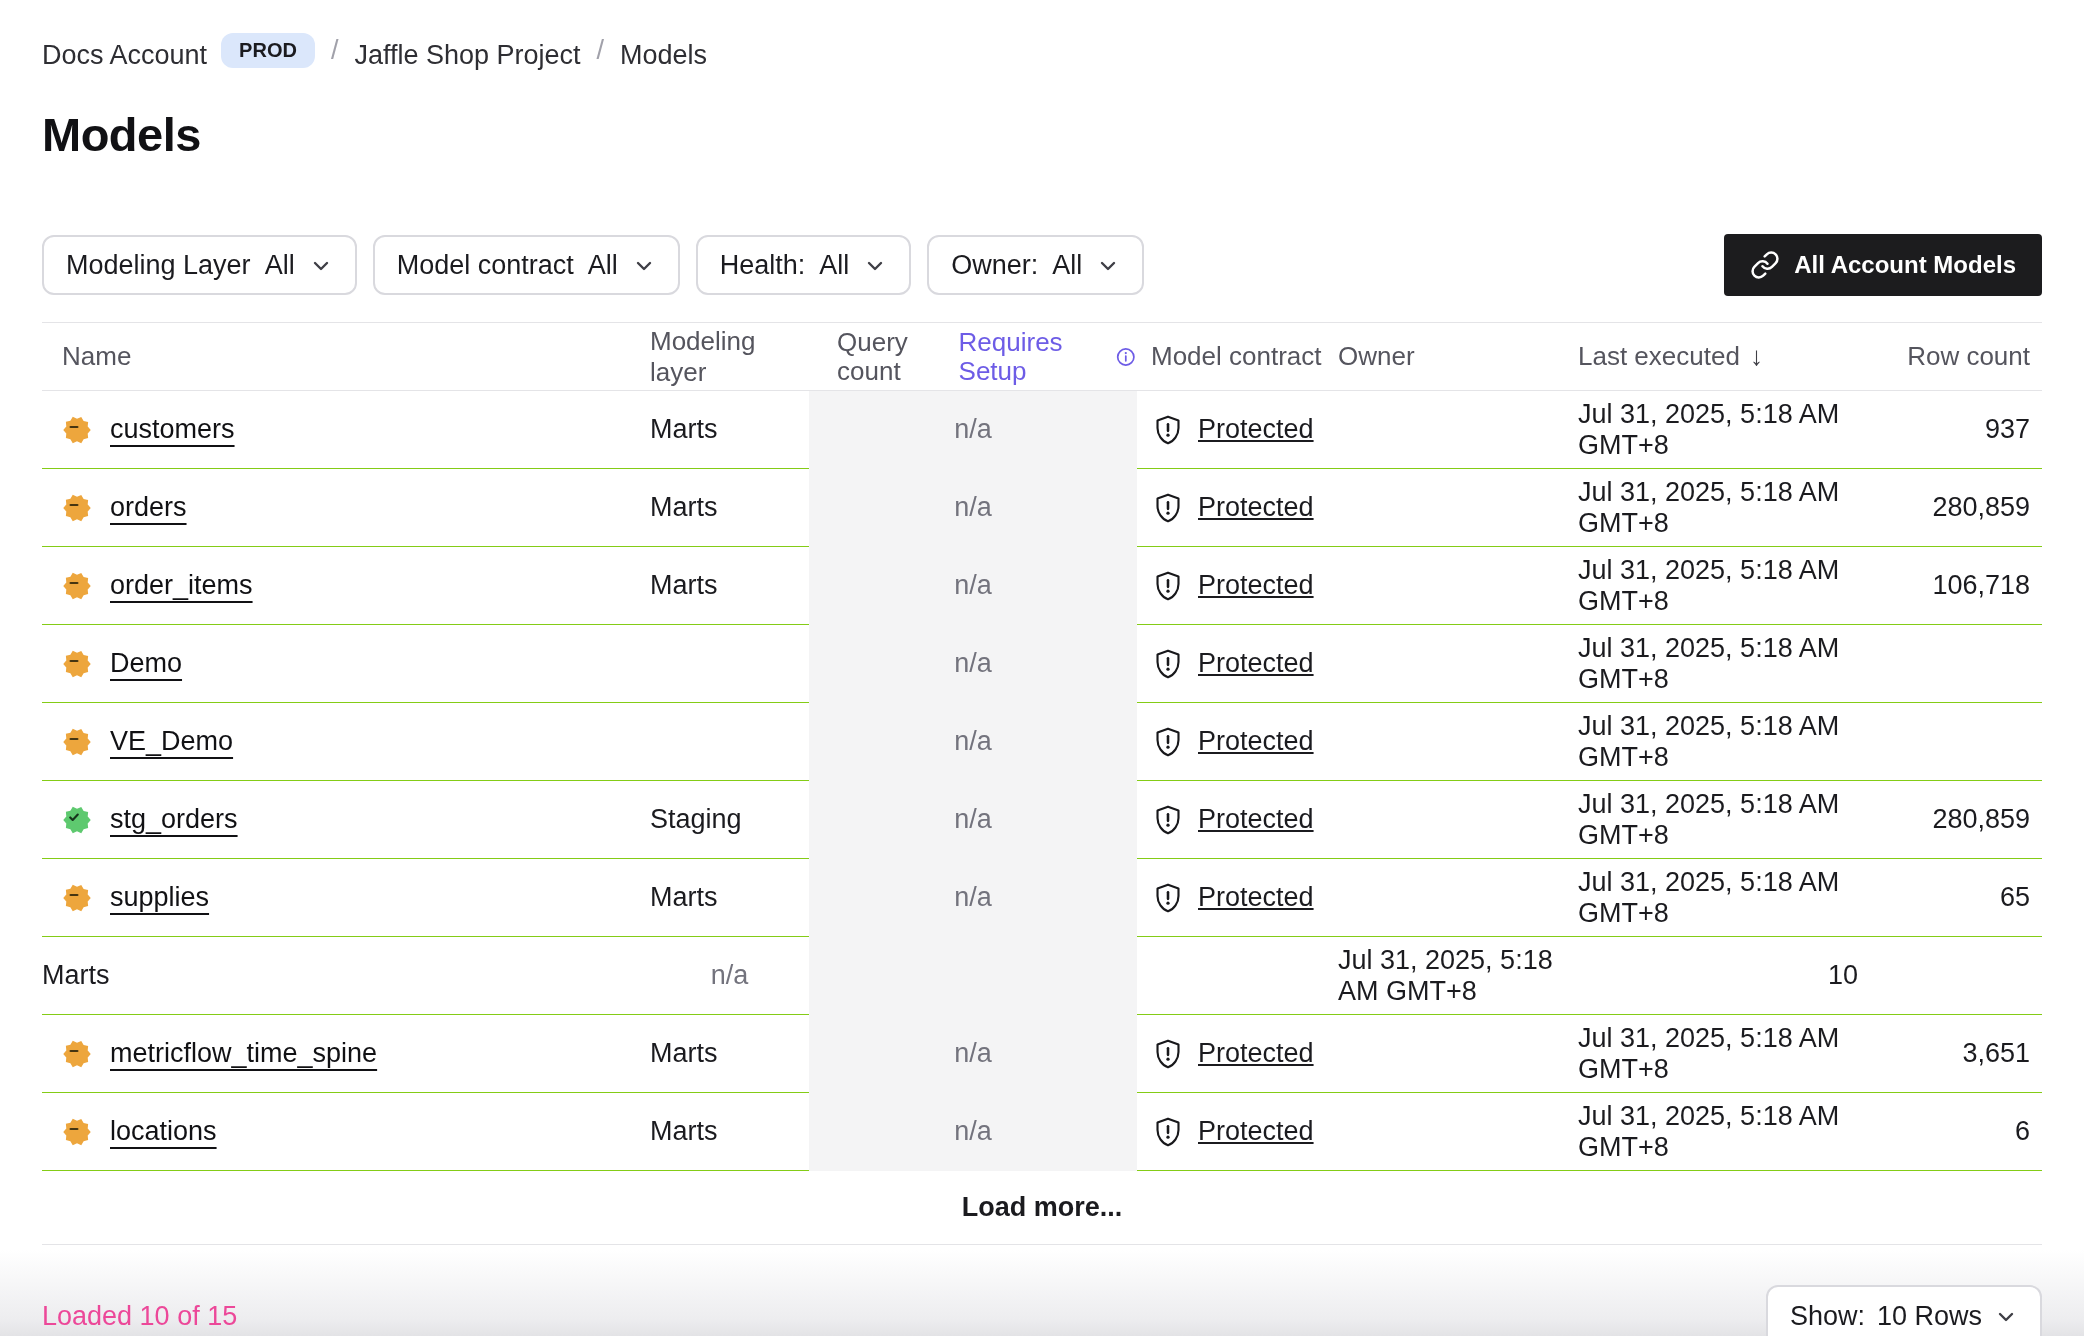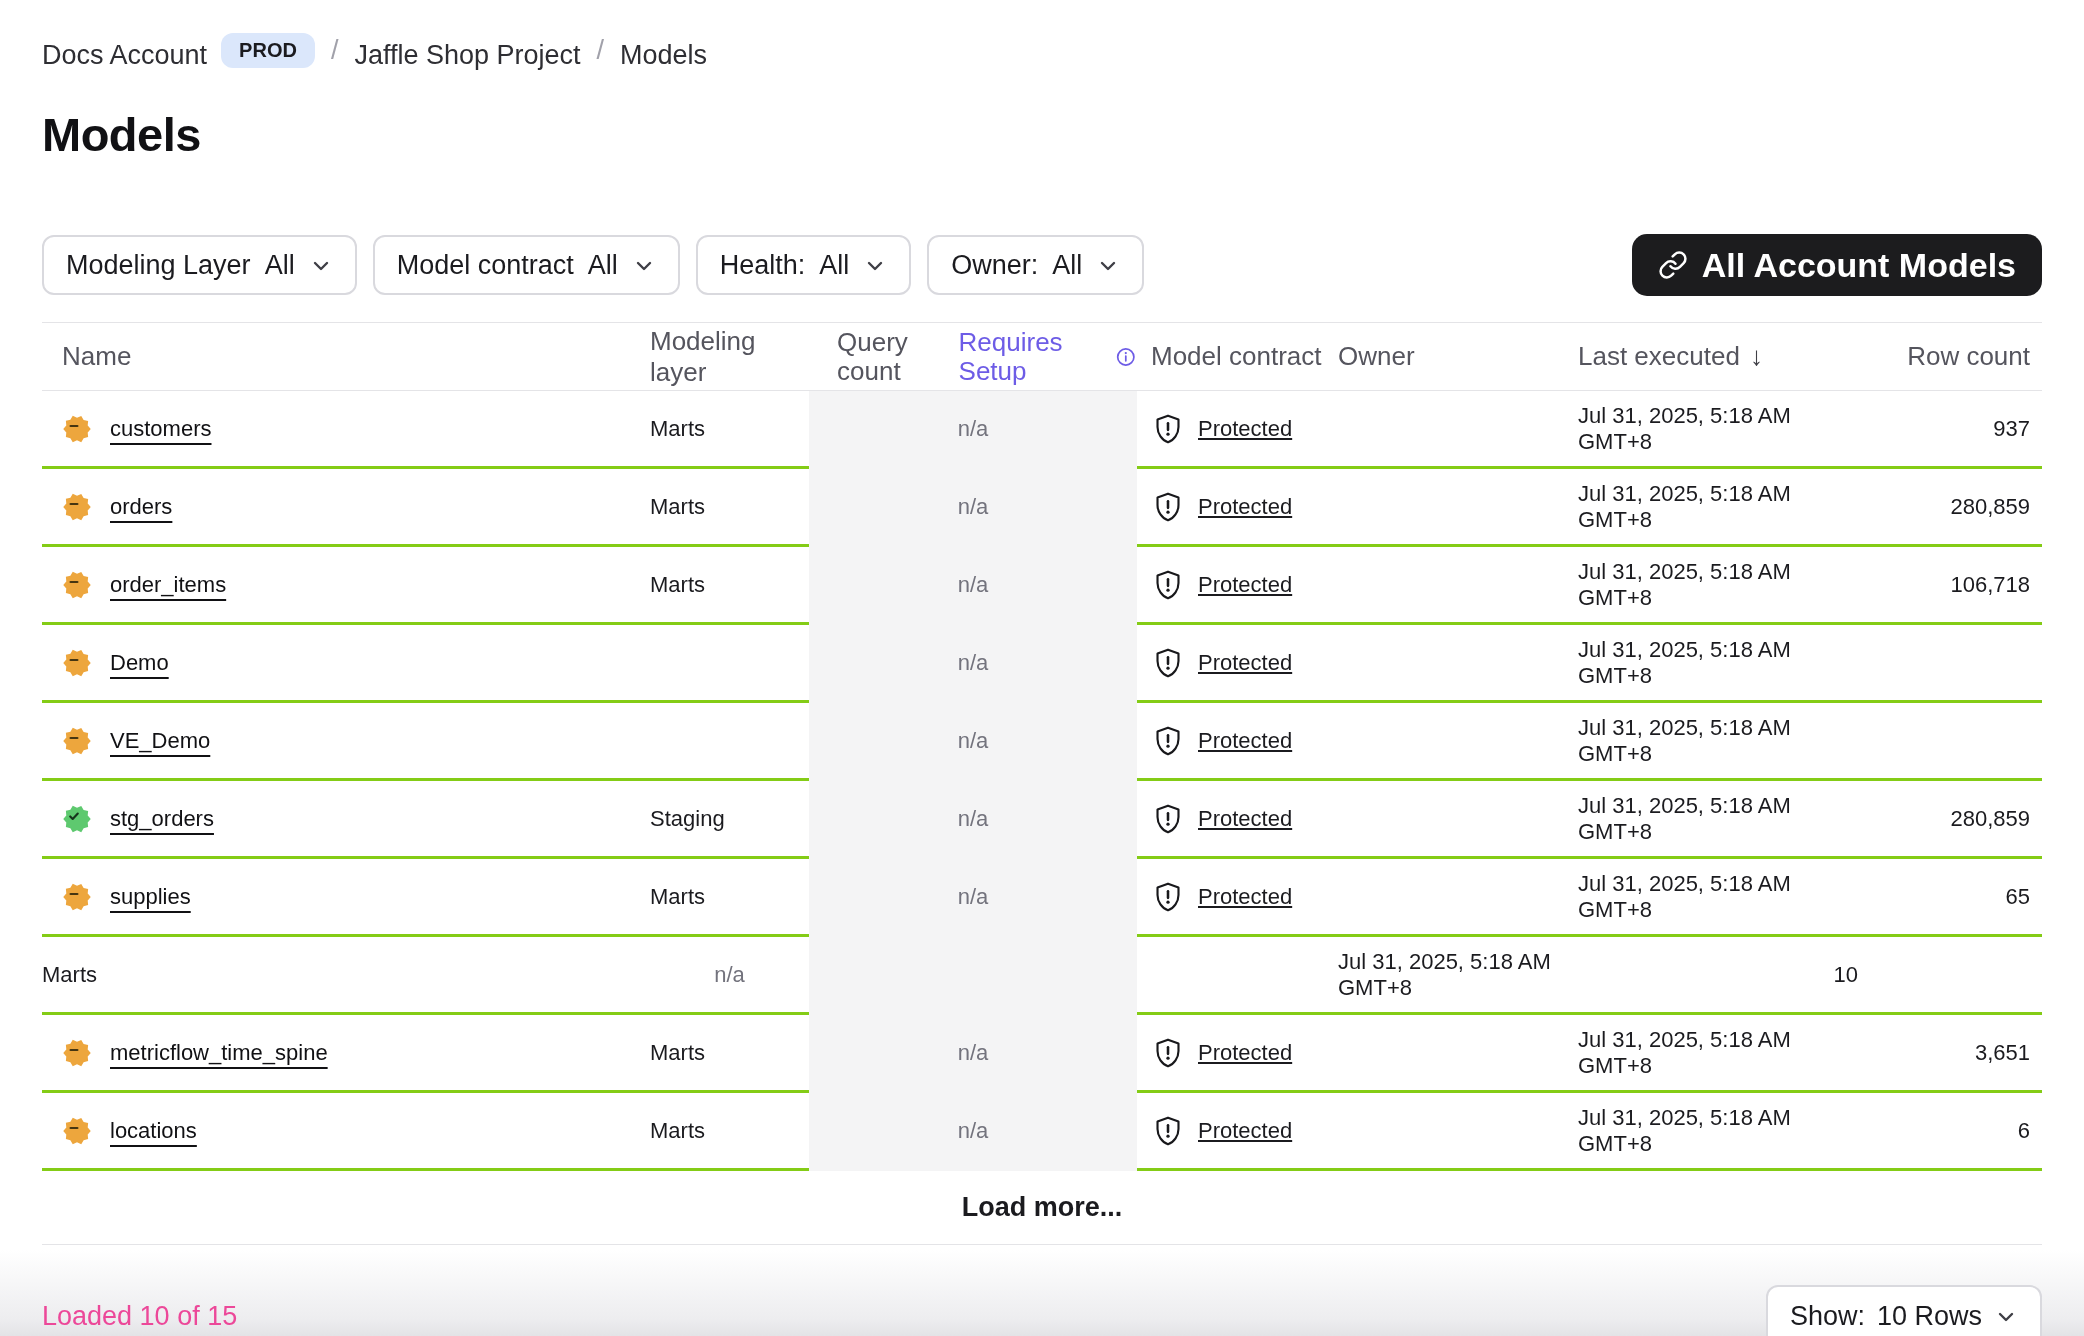--- a/index.html
+++ b/index.html
@@ -18,42 +18,42 @@
   .page-title { margin-top:36px; font-size:47px; font-weight:700; letter-spacing:-0.5px; color:#111114; }
 
   
   .filterbar { margin-top:72px; display:flex; align-items:center; gap:16px; }
   .filter-btn { display:inline-flex; align-items:center; gap:14px; height:60px; padding:0 22px;
     background:#fff; border:2px solid #d9d9de; border-radius:12px; font-size:27px; font-weight:500;
     color:#1b1b1f; cursor:pointer; font-family:inherit; }
   .filter-btn .chev { width:24px; height:24px; stroke:#3f3f46; margin-top:2px; }
   .spacer { flex:1; }
   .dark-btn { display:inline-flex; align-items:center; gap:14px; height:62px; padding:0 26px;
-    background:#1c1c1e; color:#fff; border:none; border-radius:15px; font-size:34px; font-weight:700;
+    background:#1c1c1e; color:#fff; border:none; border-radius:4px; font-size:24px; font-weight:700;
     cursor:pointer; font-family:inherit; }
   .dark-btn svg { width:30px; height:30px; stroke:#fff; }
 
   
   .table { margin-top:26px; border-top:1px solid #e4e4e7; }
   .thead, .tr { display:grid; grid-template-columns:608px 159px 328px 193px 240px 300px 1fr; }
   .thead { height:68px; align-items:center; border-bottom:1px solid #e4e4e7; color:#55555e; font-size:26px; }
   .th { cursor:pointer; }
   .th-name { padding-left:20px; }
   .th-query { display:flex; flex-direction:row; gap:3px; padding-left:28px; line-height:1.1; }
   .th-query .setup { color:#6d5ce6; display:inline-flex; align-items:center; gap:8px; cursor:pointer; }
   .th-query .setup svg { width:26px; height:26px; stroke:#6d5ce6; }
   .th-contract { padding-left:14px; }
   .th-owner { padding-left:8px; }
   .th-last { padding-left:8px; display:flex; align-items:center; gap:10px; }
   .th-count { text-align:right; padding-right:12px; }
   .sort-arrow { font-size:26px; color:#3f3f46; }
 
   .tbody { position:relative; }
   .band { position:absolute; left:767px; top:0; width:328px; height:100%; background:#f4f4f5; z-index:0; }
-  .tr { height:78px; align-items:center; border-bottom:3px solid #84cc16; font-size:22px; cursor:pointer; }
+  .tr { height:78px; align-items:center; border-bottom:1px solid #84cc16; font-size:27px; cursor:pointer; }
   .td-name { display:flex; align-items:center; gap:18px; padding-left:20px; }
   .seal { width:30px; height:30px; flex:0 0 30px; }
   .model-link { color:#111114; text-decoration:underline; text-underline-offset:7px; text-decoration-thickness:2px; cursor:pointer; }
   .td-layer { color:#1b1b1f; }
   .td-query { text-align:center; color:#73737d; position:relative; z-index:1; }
   .td-contract { display:flex; align-items:center; gap:13px; padding-left:14px;text-decoration:underline; }
   .td-contract svg { width:34px; height:34px; }
   .td-last { padding-left:8px; }
   .td-count { text-align:right; padding-right:12px; font-variant-numeric:tabular-nums; }
 

